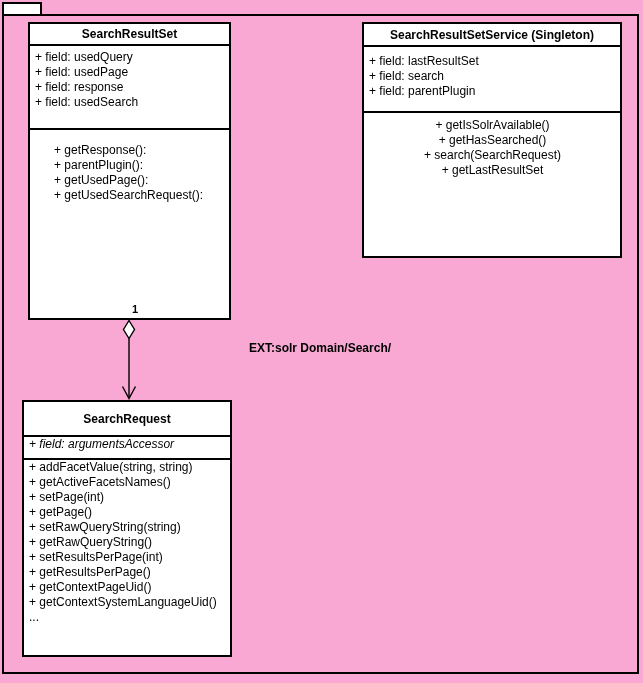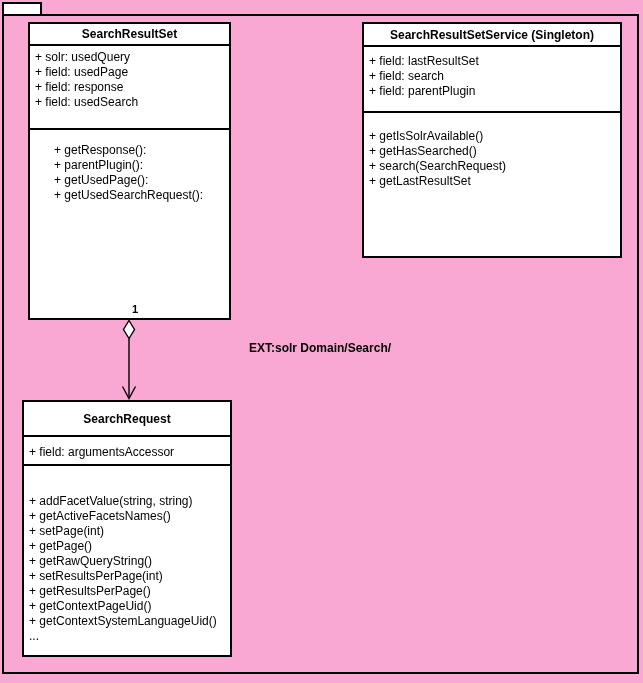--- a/index.html
+++ b/index.html
@@ -63,25 +63,25 @@
   }
   .uml-section.bordered { border-bottom: 2px solid #000; }
   .uml-section.grow { flex: 1 1 auto; }
   #class-searchresultset      { left: 28px;  top: 22px;  width: 203px; height: 298px; }
   #class-searchresultset .uml-title   { height: 22px; }
   #class-searchresultset .fields      { height: 84px;  padding-top: 4px; }
   #class-searchresultset .methods     { padding-top: 13px; padding-left: 24px; }
   #class-service              { left: 362px; top: 22px;  width: 260px; height: 236px; }
   #class-service .uml-title   { height: 23px; }
   #class-service .fields      { height: 66px;  padding-top: 7px; }
-  #class-service .methods     { padding-top: 16px; }
+  #class-service .methods     { padding-top: 5px; text-align: center; }
   #class-searchrequest        { left: 22px;  top: 400px; width: 210px; height: 257px; }
   #class-searchrequest .uml-title { height: 35px; }
-  #class-searchrequest .fields    { height: 29px; padding-top: 8px; }
-  #class-searchrequest .methods   { padding-top: 28px; }
+  #class-searchrequest .fields    { height: 23px; padding-top: 0; font-style: italic; }
+  #class-searchrequest .methods   { padding-top: 0; }
   
   .connector-svg {
     position: absolute;
     left: 0; top: 0;
     width: 643px; height: 683px;
     pointer-events: none;
   }
   .multiplicity {
     position: absolute;
     left: 132px; top: 303px;
@@ -100,21 +100,21 @@
 <body>
 
 <div class="canvas">
 
   <div class="pkg-tab"></div>
   <div class="pkg-frame"></div>
 
   <div class="uml-class" id="class-searchresultset">
     <div class="uml-title">SearchResultSet</div>
     <ul class="uml-section fields bordered">
-      <li>+ solr: usedQuery</li>
+      <li>+ field: usedQuery</li>
       <li>+ field: usedPage</li>
       <li>+ field: response</li>
       <li>+ field: usedSearch</li>
     </ul>
     <ul class="uml-section methods grow">
       <li>+ getResponse():</li>
       <li>+ parentPlugin():</li>
       <li>+ getUsedPage():</li>
       <li>+ getUsedSearchRequest():</li>
     </ul>
@@ -138,20 +138,21 @@
   <div class="uml-class" id="class-searchrequest">
     <div class="uml-title">SearchRequest</div>
     <ul class="uml-section fields bordered">
       <li>+ field: argumentsAccessor</li>
     </ul>
     <ul class="uml-section methods grow">
       <li>+ addFacetValue(string, string)</li>
       <li>+ getActiveFacetsNames()</li>
       <li>+ setPage(int)</li>
       <li>+ getPage()</li>
+      <li>+ setRawQueryString(string)</li>
       <li>+ getRawQueryString()</li>
       <li>+ setResultsPerPage(int)</li>
       <li>+ getResultsPerPage()</li>
       <li>+ getContextPageUid()</li>
       <li>+ getContextSystemLanguageUid()</li>
       <li>...</li>
     </ul>
   </div>
 
   <svg class="connector-svg" viewBox="0 0 643 683" xmlns="http://www.w3.org/2000/svg">

